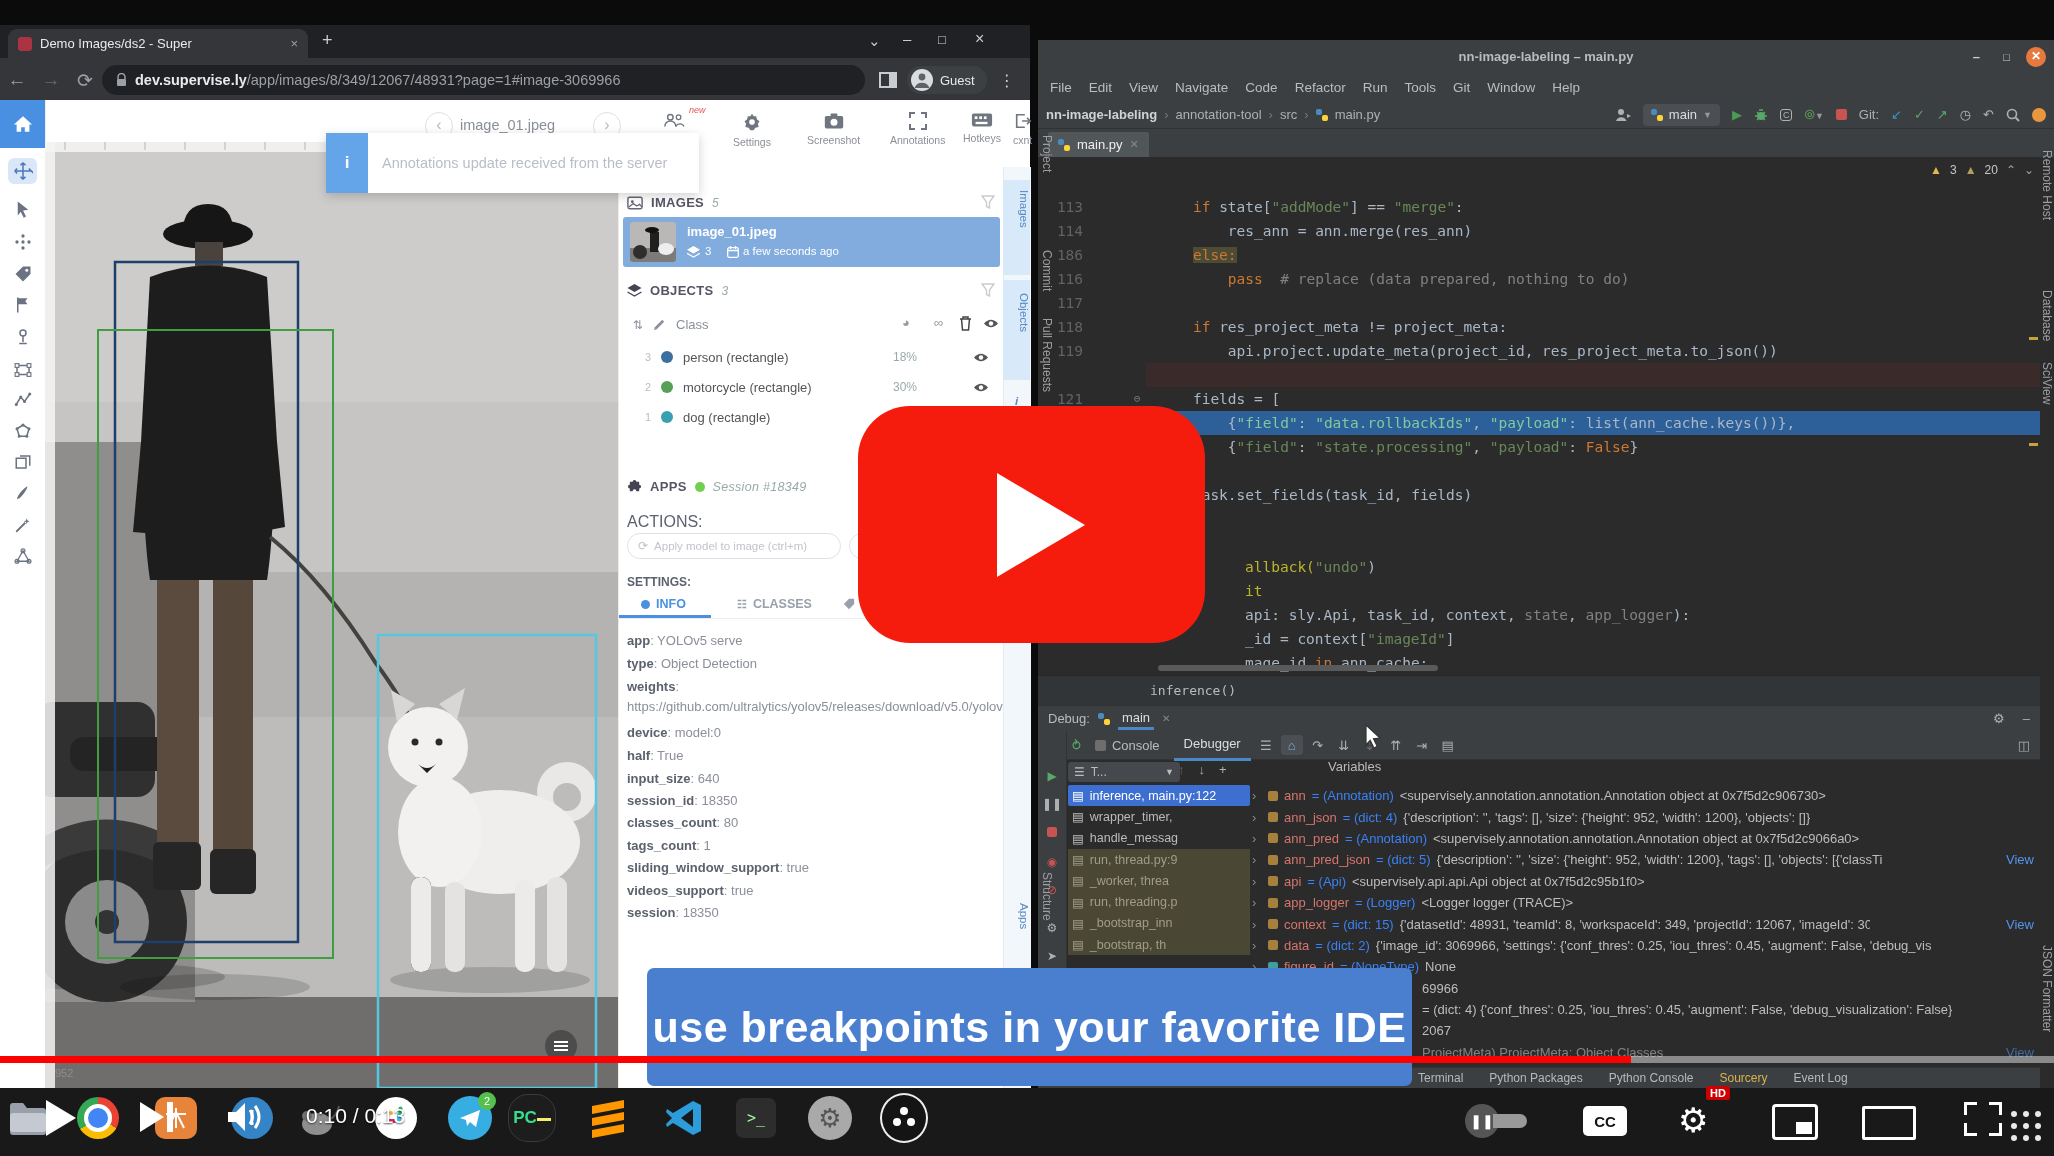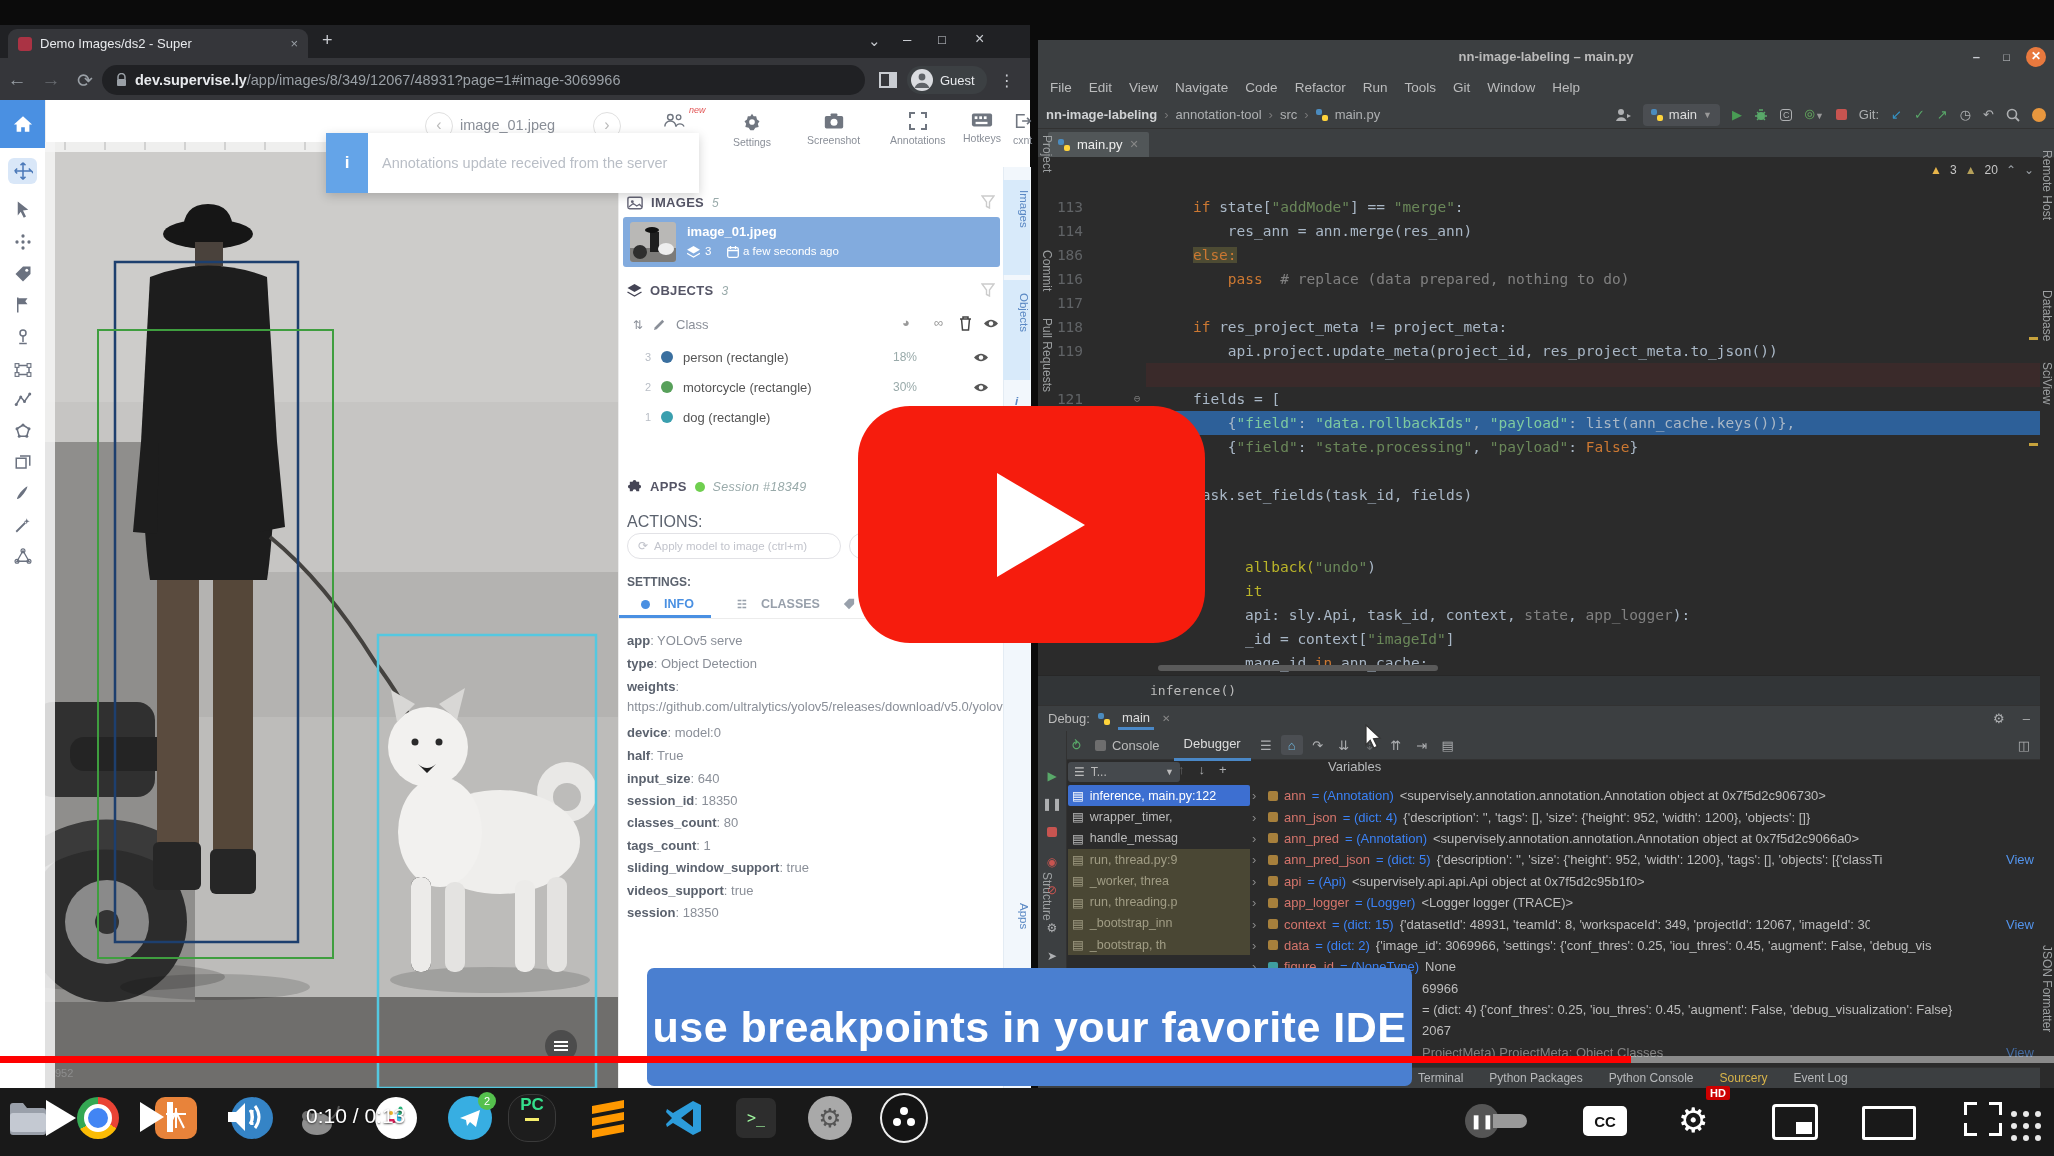--- a/index.html
+++ b/index.html
@@ -33,21 +33,21 @@
   .ph{display:flex;align-items:center;gap:8px;font-weight:bold;color:#556;letter-spacing:.3px;}
   .cnt{font-style:italic;color:#9aa;font-weight:normal;font-size:12px;}
   .imgrow{background:#82abde;color:#fff;border-radius:3px;}
   .orow{display:flex;align-items:center;gap:10px;height:28px;color:#555;}
   .dot{width:12px;height:12px;border-radius:50%;}
   .pct{color:#9aa;font-size:12px;}
   .ghostbtn{border:1px solid #e2e2e6;border-radius:14px;color:#c2c4cc;font-size:11.5px;
             display:flex;align-items:center;gap:6px;padding:0 10px;height:26px;box-sizing:border-box;}
   .inforow{left:8px;width:370px;font-size:13px;color:#8a8f98;line-height:20px;}
   .inforow b{color:#5b626e;font-weight:bold;}
-  .slytab{font-size:12.5px;color:#98a0ab;display:flex;gap:14px;align-items:center;font-weight:bold;}
+  .slytab{font-size:12.5px;color:#98a0ab;display:flex;gap:6px;align-items:center;font-weight:bold;}
   .sidestrip{left:1003px;top:142px;width:27px;height:921px;background:#f2f7fc;border-left:1px solid #e4ecf4;}
   .stab{left:1003px;width:27px;color:#5b89c4;font-size:11.5px;display:flex;justify-content:center;}
   .toast{left:326px;top:108px;width:373px;height:60px;display:flex;box-shadow:0 3px 10px rgba(0,0,0,.18);}
   .toast .ic{width:42px;background:#64a4e8;color:#fff;display:flex;align-items:center;justify-content:center;font-size:17px;font-weight:bold;}
   .toast .tx{flex:1;background:#fff;color:#b9bec6;font-size:14.5px;display:flex;align-items:center;padding:0 14px;}
   
   .pw{left:1038px;top:25px;width:1016px;height:1063px;background:#2b2b2b;color:#a9b7c6;margin-top:15px;}
   .ptitle{left:0;top:0;width:100%;height:33px;background:#3c3f41;display:flex;align-items:center;justify-content:center;
           color:#bbb;font-size:13px;font-weight:bold;border-bottom:1px solid #2f3133;}
   .pmenu{left:0;top:33px;width:100%;height:28px;background:#3c3f41;display:flex;align-items:center;gap:17px;
@@ -923,21 +923,21 @@
       </div>
     <div class="dicon" style="left:446px">
         <div style="position:relative;width:44px;height:44px;border-radius:50%;background:#37aee2;display:flex;align-items:center;justify-content:center">
           <svg width="22" height="20" viewBox="0 0 22 20">
             <path d="M1 10l20-8-4 17-6-5-3 4-1-6z" fill="#fff"></path>
           </svg>
           <span class="badge">2</span>
         </div>
       </div>
     <div class="dicon" style="left:508px">
-        <div style="width:46px;height:46px;border-radius:20px;background:#1d1d1d;border:1px solid #3a3a3a;display:flex;flex-direction:column;align-items:center;justify-content:flex-start">
+        <div style="width:46px;height:46px;border-radius:20px;background:#1d1d1d;border:1px solid #3a3a3a;display:flex;align-items:center;justify-content:center">
           <span style="color:#35e08c;font-weight:bold;font-size:17px">PC</span>
           <span style="width:14px;height:3px;background:#f5ee6c;margin-top:3px"></span>
         </div>
       </div>
     <div class="dicon" style="left:584px">
         <svg width="36" height="40" viewBox="0 0 36 40">
           <path d="M2 8l32-6v8L2 16zM2 20l32-6v8l-32 6zM2 32l32-6v8l-32 6z" fill="#ff9800"></path>
         </svg>
       </div>
     <div class="dicon" style="left:660px">

